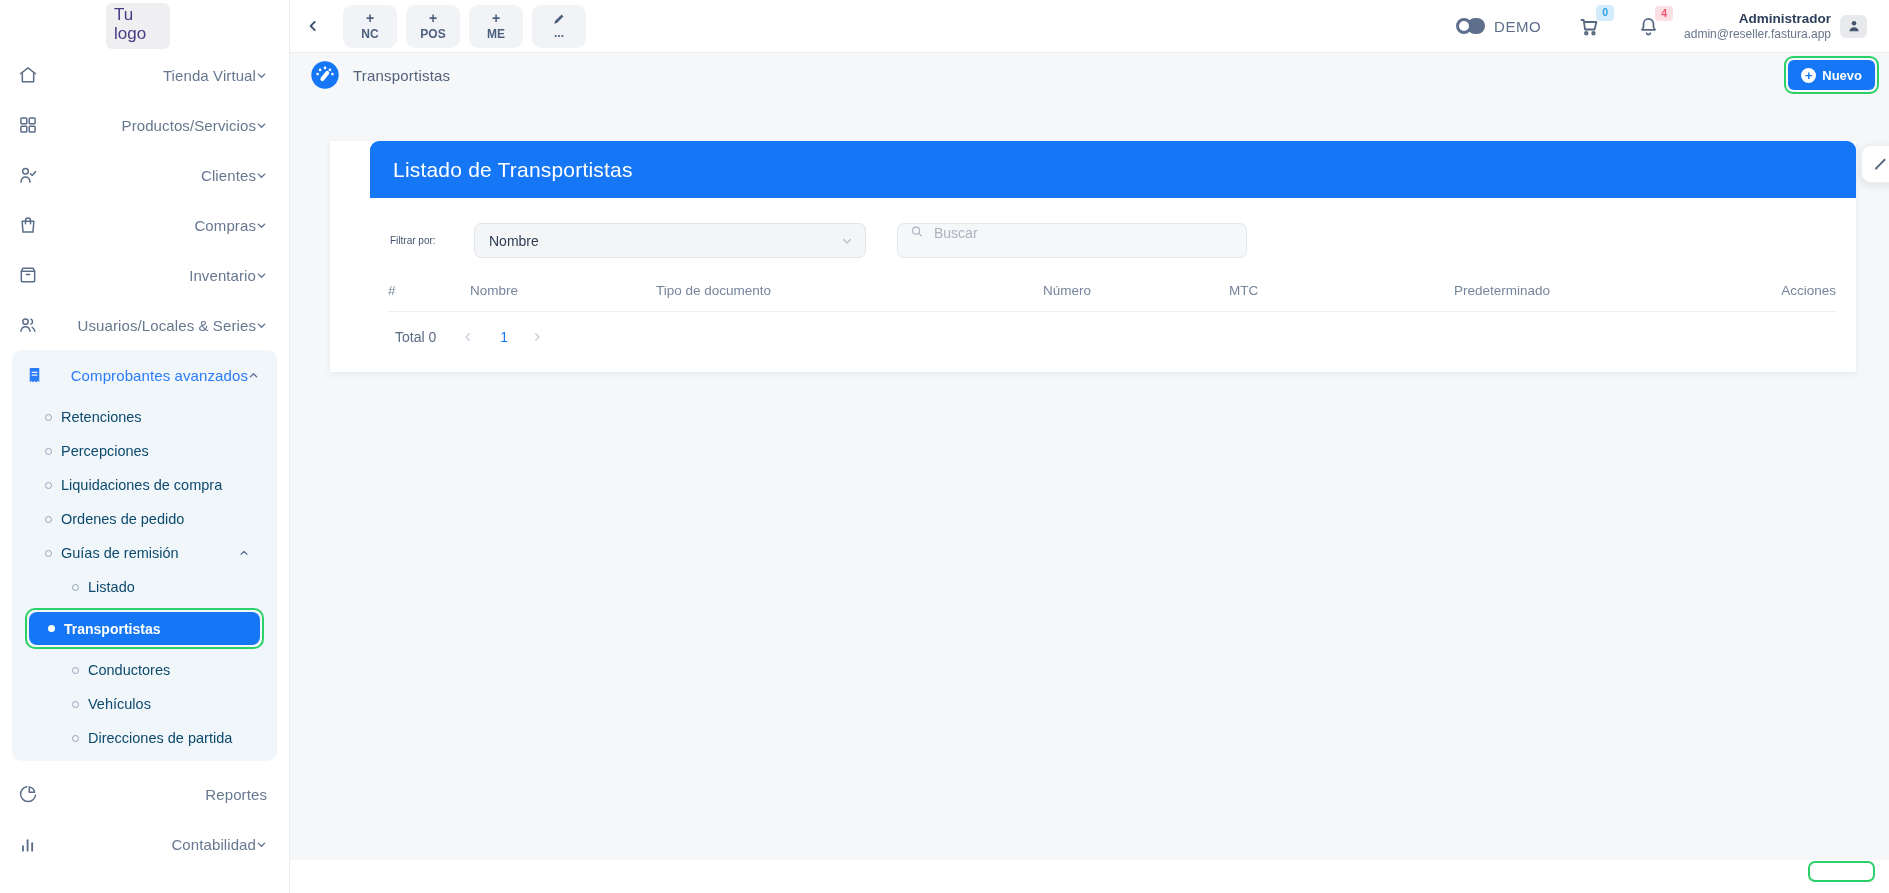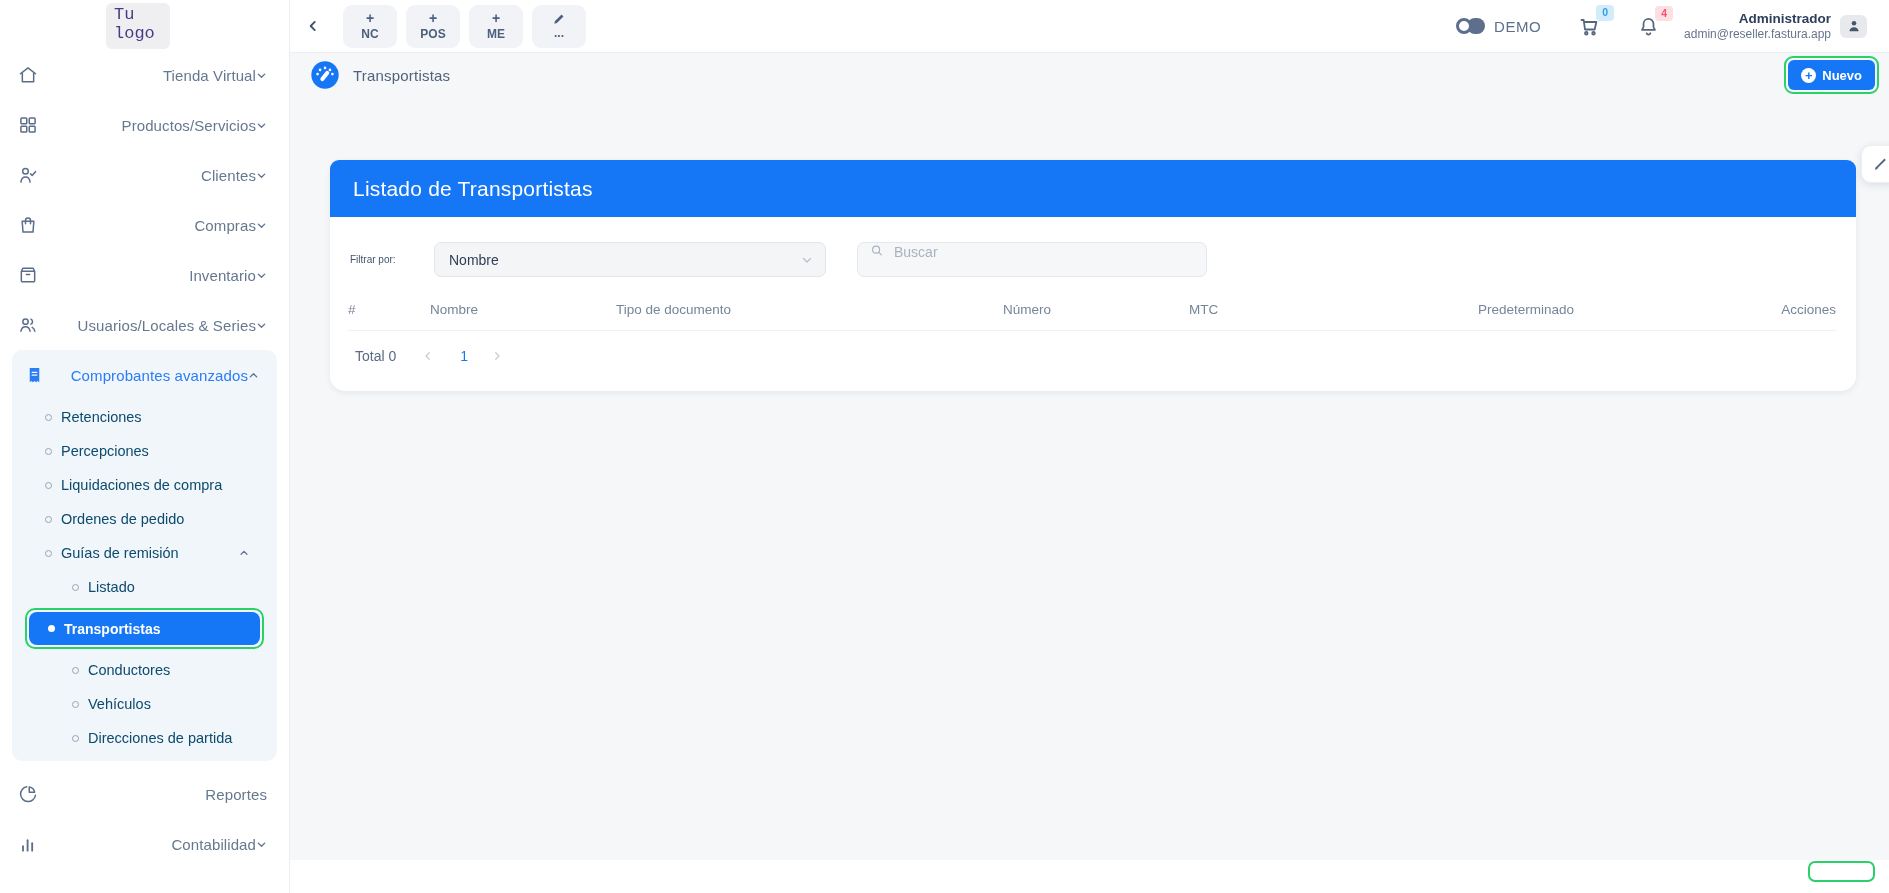--- a/index.html
+++ b/index.html
@@ -3,21 +3,21 @@
 <meta charset="utf-8">
 <style>
   html,body{margin:0;padding:0;background:#fff;}
   *{box-sizing:border-box;}
   .canvas{width:1889px;height:893px;position:relative;display:flex;
     font-family:"Liberation Sans",sans-serif;background:#fff;overflow:hidden;color:#66788f;}
 
   
   .sidebar{width:290px;min-width:290px;height:100%;background:#fff;border-right:1px solid #ecedf1;z-index:5;}
   .logo{width:64px;margin:3px 0 1px 106px;background:#efeff1;border-radius:6px;
-    padding:3px 8px 6px;color:#453c85;font-size:17px;line-height:1.1;font-family:Liberation Mono, monospace;}
+    padding:3px 8px 6px;color:#453c85;font-size:17px;line-height:1.1;}
   .logo span{display:block;}
   .nav-item{height:50px;display:flex;align-items:center;padding:0 22px 0 17px;font-size:15px;cursor:pointer;}
   .nav-item .nico{width:22px;height:22px;margin-right:13px;color:#5b6d88;flex:none;display:flex;align-items:center;justify-content:center;}
   .nav-item .lbl{flex:1;color:#66788f;letter-spacing:.1px;white-space:nowrap;text-align:right;}
   .chev{color:#5d7294;flex:none;display:flex;}
   .section{margin:0 12px;background:#f1f6fa;border-radius:10px;padding-bottom:6px;}
   .section .nav-item{padding:0 18px 0 11px;}
   .section .nav-item .lbl{color:#2b7cf7;}
   .section .nav-item .nico{color:#2b7cf7;}
   .sub-item{height:34px;display:flex;align-items:center;padding:0 28px 0 33px;color:#0c4a6e;font-size:14.5px;cursor:pointer;white-space:nowrap;}
@@ -58,22 +58,22 @@
   .content{height:807px;background:#f5f7f9;position:relative;}
   .title-row{height:44px;display:flex;align-items:center;padding:0 10px 0 20px;}
   .gauge{width:30px;height:30px;flex:none;}
   .page-title{margin-left:13px;color:#52627c;font-size:15px;letter-spacing:.2px;}
   .new-wrap{margin-left:auto;border:2px solid #2ad168;border-radius:9px;padding:2px;}
   .new-btn{display:flex;align-items:center;gap:6px;background:#1677f6;color:#fff;border:none;border-radius:6px;
     height:30px;padding:0 13px;font-size:13px;font-weight:bold;font-family:inherit;cursor:pointer;}
   .plus-circle{width:15px;height:15px;background:#fff;color:#1677f6;border-radius:50%;display:flex;
     align-items:center;justify-content:center;font-size:13px;font-weight:bold;line-height:13px;}
 
-  .panel{margin:63px 0 0 40px;width:1526px;height:231px;background:#fff;border-radius:15px;
-    box-shadow:0 2px 6px rgba(35,50,70,.07);}
+  .panel{margin:44px 0 0 40px;width:1526px;height:231px;background:#fff;border-radius:0;
+    box-shadow:0 2px 6px rgba(35,50,70,.07);padding-left:40px;}
   .panel-hd{height:57px;background:#1677f6;border-radius:9px 9px 0 0;display:flex;align-items:center;
     padding:0 23px;color:#fff;font-size:21px;letter-spacing:.2px;}
   .filter-row{display:flex;align-items:center;margin:25px 0 0 20px;}
   .filter-lbl{color:#42536e;font-size:10px;width:84px;flex:none;}
   .select{width:392px;height:35px;background:#f4f5f7;border:1px solid #e2e5e9;border-radius:7px;
     display:flex;align-items:center;padding:0 12px 0 14px;color:#2f3e55;font-size:14px;cursor:pointer;}
   .select .chev{margin-left:auto;color:#b6bfca;}
   .search{margin-left:31px;width:350px;height:35px;background:#f6f7f9;border:1px solid #e4e7eb;border-radius:7px;
     display:flex;align-items:flex-start;padding:0 12px;color:#a9b3bf;}
   .search input{border:none;background:transparent;outline:none;font:inherit;font-size:14px;color:#5a6a84;margin-left:8px;width:100%;}
@@ -411,21 +411,21 @@
             <input type="text" placeholder="Buscar" style="">
           </div>
         </div>
 
         <div class="thead">
           <span style="left:0">#</span>
           <span style="left:82px">Nombre</span>
           <span style="left:268px">Tipo de documento</span>
           <span style="left:655px">Número</span>
           <span style="left:841px">MTC</span>
-          <span style="left:1130px">Predeterminado</span>
+          <span style="left:1066px">Predeterminado</span>
           <span style="right:0">Acciones</span>
         </div>
 
         <div class="pagination">
           <span>Total 0</span>
           <span class="pg-chev">
             <svg width="12" height="12" viewBox="0 0 24 24" fill="none" stroke="currentColor" stroke-width="2.6" stroke-linecap="round" stroke-linejoin="round">
                 <path d="M14.5 5.5 8 12l6.5 6.5"></path>
               </svg>
           </span>

